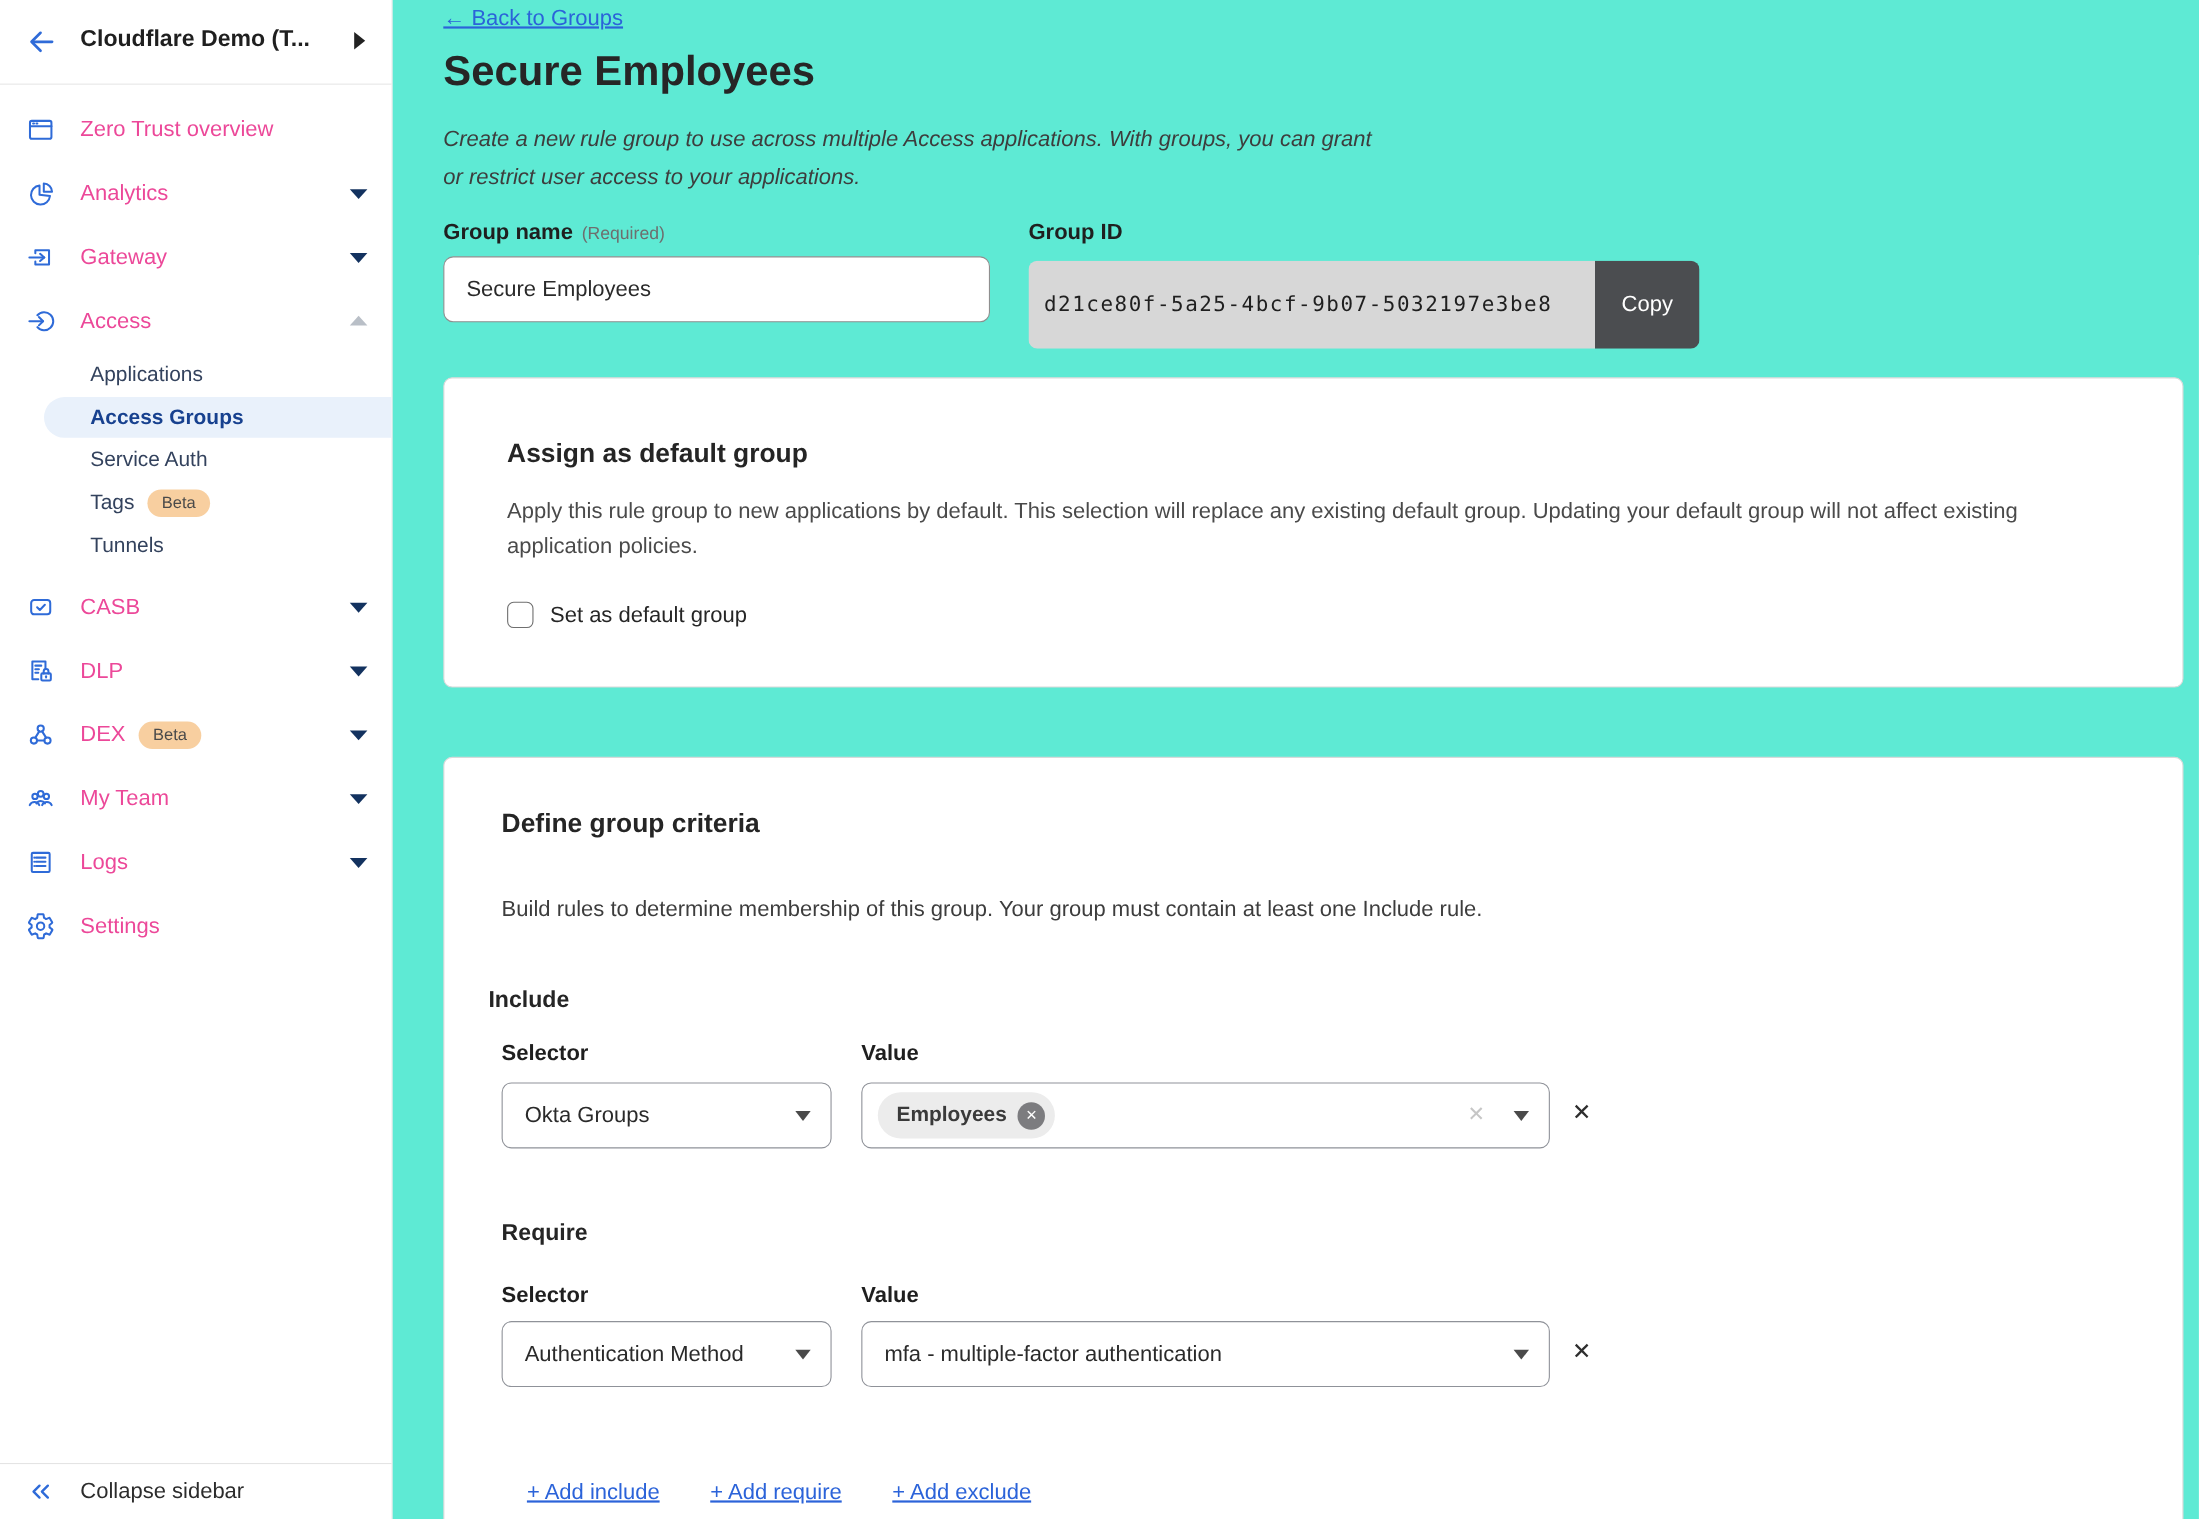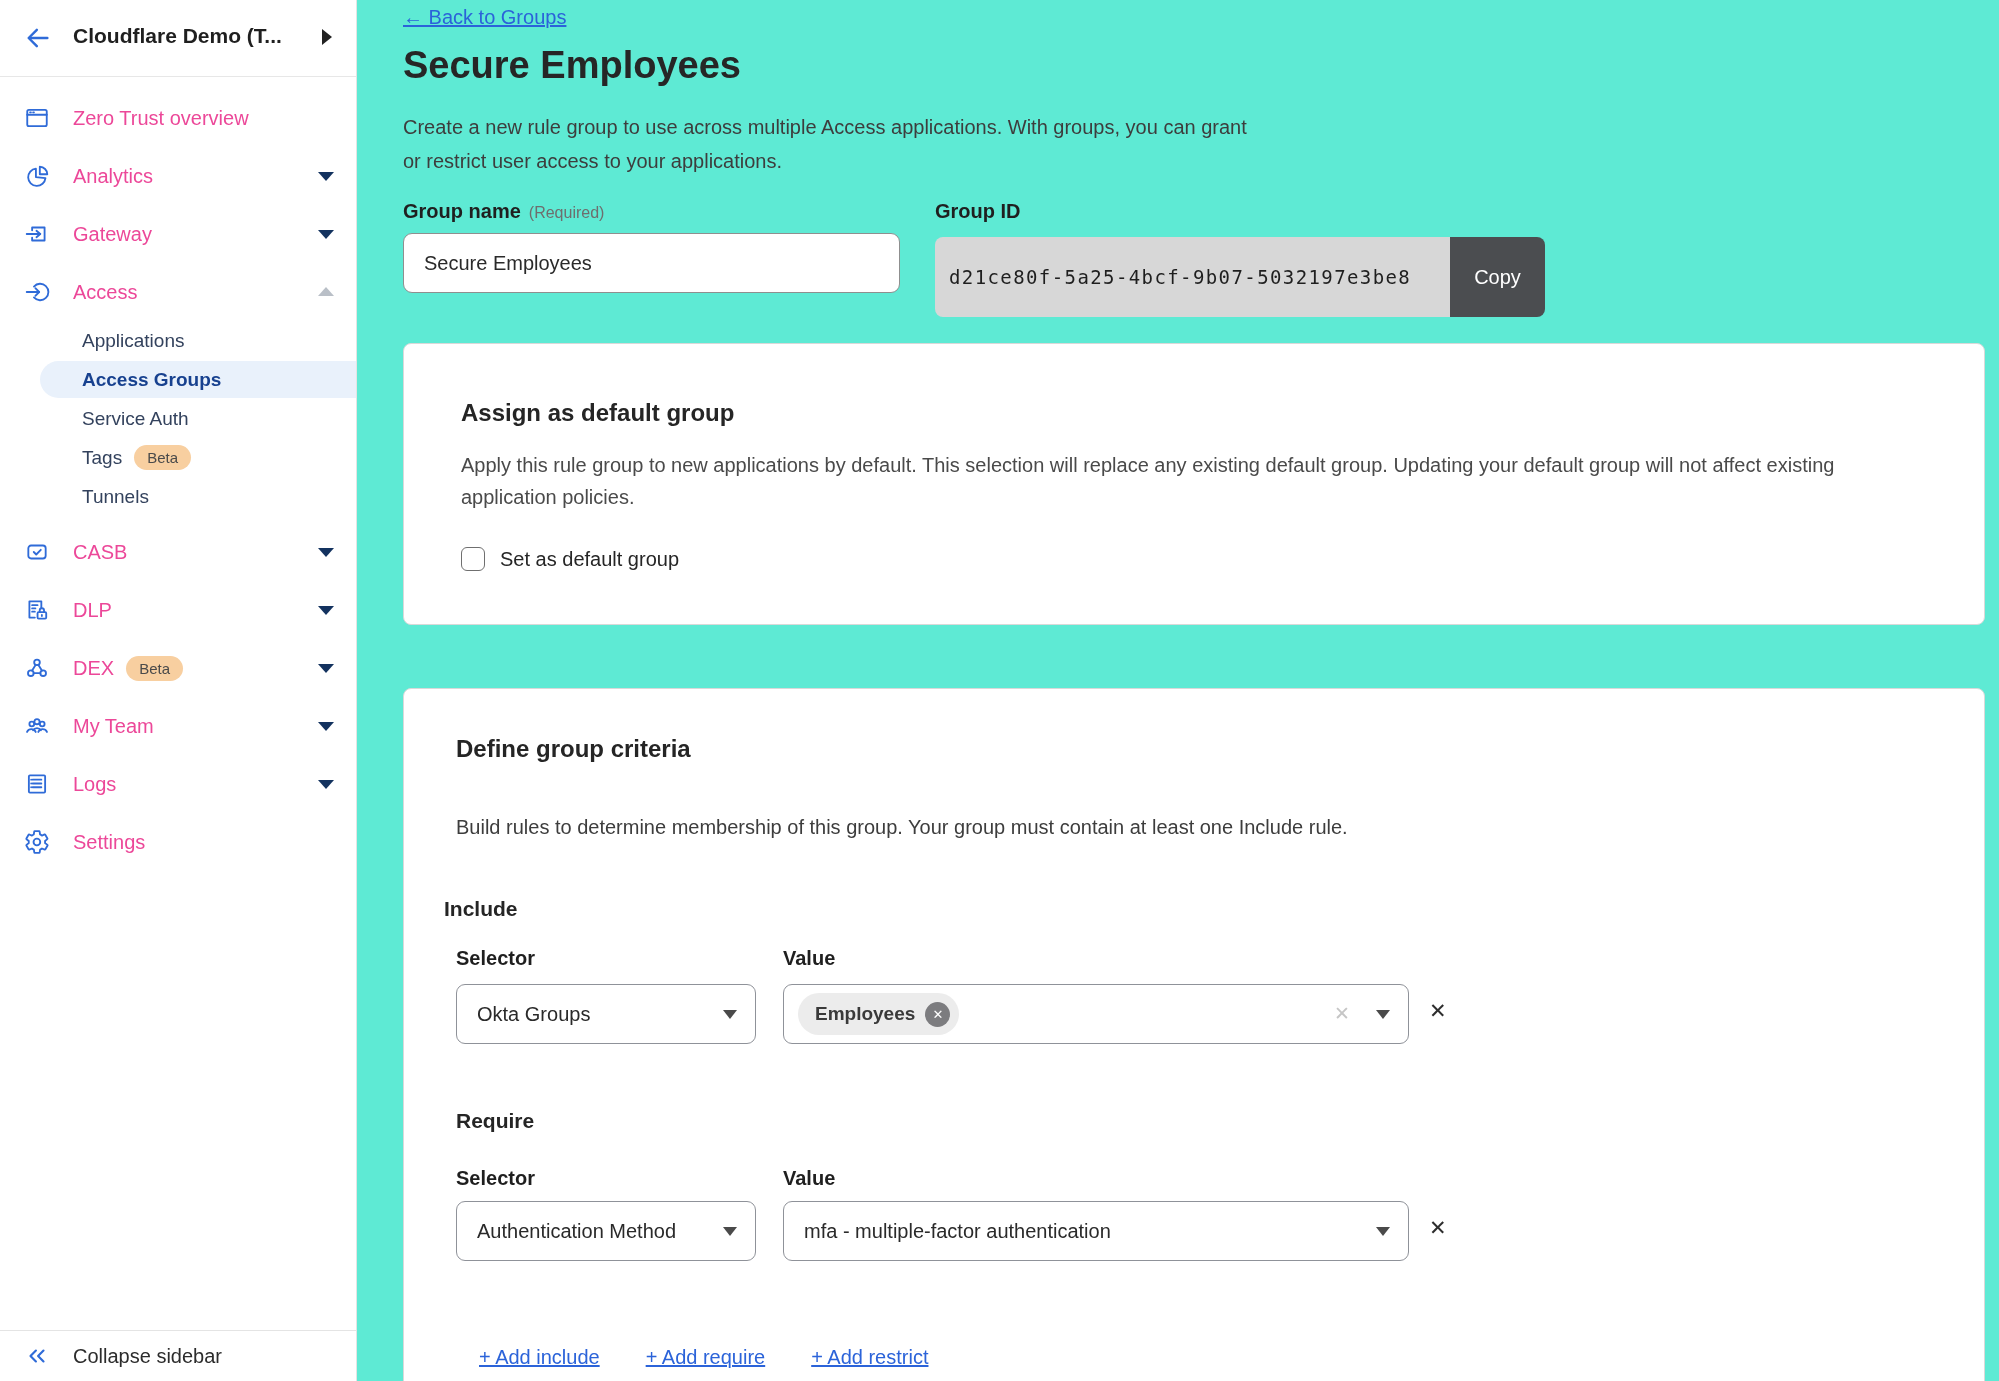--- a/index.html
+++ b/index.html
@@ -37,21 +37,21 @@
     border-top:1px solid #e4e4e4; display:flex; align-items:center; padding-left:24px; cursor:pointer; }
   .side-footer svg { width:26px; height:26px; }
   .side-footer .nav-label { margin-left:23px; font-size:20px; color:#2c2c2c; }
 
   
   .main { position:absolute; left:357px; top:0; right:0; bottom:0; background:#5eead4; }
   .back-link { position:absolute; left:46px; top:6px; font-size:20px; color:#2b63d9;
     text-decoration:underline; cursor:pointer; }
   .page-title { position:absolute; left:46px; top:44px; font-size:38px; font-weight:700; color:#262626; }
   .page-desc { position:absolute; left:46px; top:110px; font-size:20px; color:#3d3d3d; line-height:34px; }
-  .page-desc span { display:block; }
+  .page-desc span { display:block;font-style:italic; }
 
   .field-label { font-size:20px; font-weight:700; color:#1f1f1f; }
   .req-hint { font-size:16px; font-weight:400; color:#6e6e6e; margin-left:8px; }
   .gname-label { position:absolute; left:46px; top:200px; }
   .gname-input { position:absolute; left:46px; top:233px; width:497px; height:60px;
     border:1px solid #8f8f8f; border-radius:9px; font-size:20px; color:#2a2a2a;
     padding:0 20px; font-family:inherit; background:#fff; }
   .gid-label { position:absolute; left:578px; top:200px; }
   .gid-unit { position:absolute; left:578px; top:237px; height:80px; display:flex;
     border-radius:8px; overflow:hidden; }
@@ -341,16 +341,16 @@
     </div>
     <div class="dropdown val-box" style="left:379px; top:512px; padding:0 20px;">
       <span>mfa - multiple-factor authentication</span>
       <span class="caret"></span>
     </div>
     <span class="row-x" style="left:1025px; top:527px;">✕</span>
 
     <div class="add-links">
       <a>+ Add include</a>
       <a>+ Add require</a>
-      <a>+ Add restrict</a>
+      <a>+ Add exclude</a>
     </div>
   </div>
 </div>
 
 </body></html>

